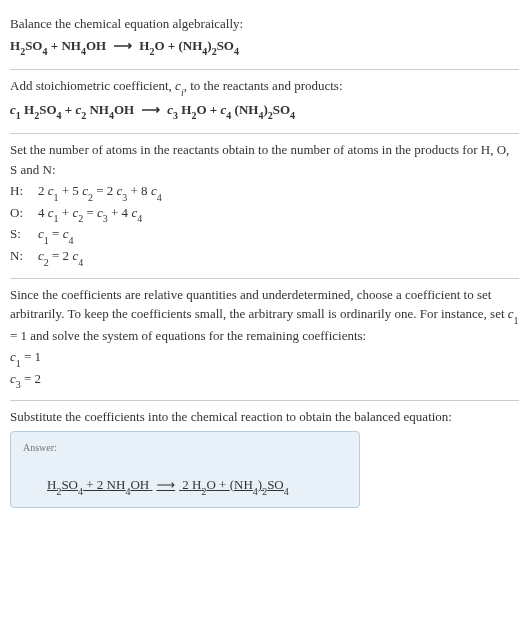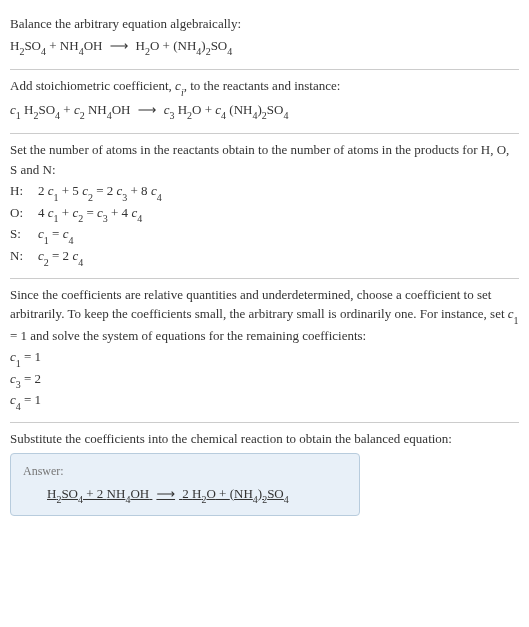--- a/index.html
+++ b/index.html
@@ -19,20 +19,21 @@
     .section {
       padding: 6px 0 10px 0;
     }
     hr.sep {
       border: none;
       border-top: 1px solid #ccc;
       margin: 0;
     }
     .equation {
       padding: 2px 0;
+      font-weight: bold;
     }
     .sub {
       font-size: 10px;
       vertical-align: sub;
       position: relative;
       top: 2px;
     }
     .ital {
       font-style: italic;
     }
@@ -57,45 +58,45 @@
       background: #e8f0f8;
       border: 1px solid #b8ccdd;
       border-radius: 4px;
       padding: 8px 12px 10px 12px;
       margin-top: 4px;
       display: inline-block;
       min-width: 350px;
     }
     .answer-title {
       color: #777;
-      font-size: 12px;
-      margin-bottom: 4px;
+      font-size: 10px;
+      margin-bottom: 20px;
     }
     .answer-eq {
       padding-left: 24px;
       text-decoration: underline;
     }
   </style>
 </head>
 <body>
 
 <div class="section">
-  <div>Balance the arbitrary equation algebraically:</div>
+  <div>Balance the chemical equation algebraically:</div>
   <div class="equation">
     <span><span>H</span><span class="sub">2</span><span>SO</span><span class="sub">4</span></span><span> + </span><span><span>NH</span><span class="sub">4</span><span>OH</span></span>
     <span class="arrow">⟶</span>
     <span><span>H</span><span class="sub">2</span><span>O</span></span><span> + </span><span><span>(NH</span><span class="sub">4</span><span>)</span><span class="sub">2</span><span>SO</span><span class="sub">4</span></span>
   </div>
 </div>
 
 <hr class="sep">
 
 <div class="section">
   <div>
-    <span>Add stoichiometric coefficient, </span><span class="ital">c</span><span class="sub ital">i</span><span>, to the reactants and instance:</span>
+    <span>Add stoichiometric coefficient, </span><span class="ital">c</span><span class="sub ital">i</span><span>, to the reactants and products:</span>
   </div>
   <div class="equation">
     <span class="ital">c</span><span class="sub">1</span><span> </span><span>H</span><span class="sub">2</span><span>SO</span><span class="sub">4</span><span> + </span><span class="ital">c</span><span class="sub">2</span><span> </span><span>NH</span><span class="sub">4</span><span>OH</span>
     <span class="arrow">⟶</span>
     <span class="ital">c</span><span class="sub">3</span><span> </span><span>H</span><span class="sub">2</span><span>O</span><span> + </span><span class="ital">c</span><span class="sub">4</span><span> </span><span>(NH</span><span class="sub">4</span><span>)</span><span class="sub">2</span><span>SO</span><span class="sub">4</span>
   </div>
 </div>
 
 <hr class="sep">
 
@@ -123,21 +124,20 @@
 
 <hr class="sep">
 
 <div class="section">
   <div>
     <span>Since the coefficients are relative quantities and underdetermined, choose a coefficient to set arbitrarily. To keep the coefficients small, the arbitrary small is ordinarily one. For instance, set </span><span class="ital">c</span><span class="sub">1</span><span> = 1 and solve the system of equations for the remaining coefficients:</span>
   </div>
   <div class="coeff-list">
     <div><span class="ital">c</span><span class="sub">1</span><span> = 1</span></div>
     <div><span class="ital">c</span><span class="sub">3</span><span> = 2</span></div>
-    <div><span class="ital">c</span><span class="sub">4</span><span> = 1</span></div>
   </div>
 </div>
 
 <hr class="sep">
 
 <div class="section">
   <div>Substitute the coefficients into the chemical reaction to obtain the balanced equation:</div>
   <div class="answer-box">
     <div class="answer-title">Answer:</div>
     <div class="answer-eq">

